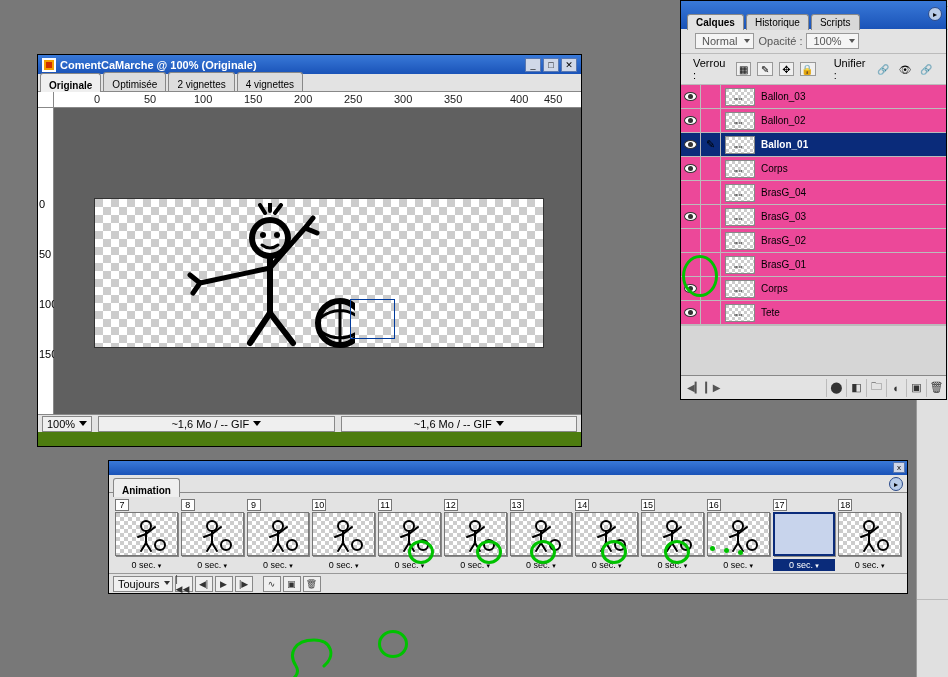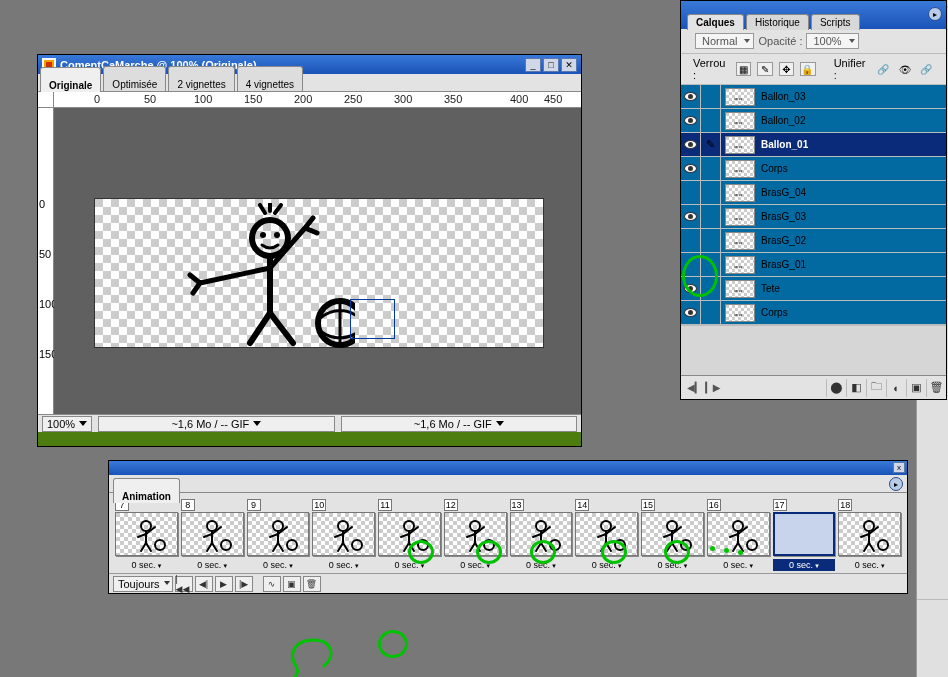--- a/index.html
+++ b/index.html
@@ -5,21 +5,21 @@
 * { box-sizing: border-box; margin: 0; padding: 0; font-family: "Tahoma", sans-serif; font-size: 11px; }
 body { background: #787878; width: 948px; height: 677px; position: relative; overflow: hidden; }
 
 
 .doc-window { position: absolute; left: 37px; top: 54px; width: 545px; height: 393px; background: #4d7c0f; border: 1px solid #000; }
 .titlebar { height: 19px; background: linear-gradient(#3979d8,#1a53b8); color: #fff; display: flex; align-items: center; padding: 0 4px; }
 .titlebar .ico { width: 14px; height: 14px; background:#fff; margin-right:4px; display:inline-block; }
 .titlebar .caption { flex:1; font-weight:bold; }
 .win-btn { width:16px; height:14px; background:#d0d8e8; border:1px solid #5a78b0; margin-left:2px; display:flex; align-items:center; justify-content:center; font-size:9px; color:#000; cursor:pointer;}
 .tabs { height:18px; background:#e3e3e3; border-bottom:1px solid #888; display:flex; align-items:flex-end; padding-left:2px; gap:2px;}
-.tab { padding:12px 8px 1px 8px; border:1px solid #888; border-bottom:none; background:#ddd; font-size:10px; cursor:pointer; border-radius:3px 3px 0 0;}
+.tab { padding:6px 8px 1px 8px; border:1px solid #888; border-bottom:none; background:#ddd; font-size:10px; cursor:pointer; border-radius:3px 3px 0 0;}
 .tab.active { background:#efefef; font-weight:bold; position:relative; top:1px;}
 .ruler-h { height:16px; background:#fff; border-bottom:1px solid #888; margin-left:16px; position:relative; overflow:hidden; font-size:9px; color:#222;}
 .ruler-h span { position:absolute; top:1px; }
 .ruler-v { width:16px; background:#fff; border-right:1px solid #888; position:absolute; left:0; top:0; bottom:0; font-size:9px;}
 .ruler-v span { position:absolute; left:1px; }
 .ruler-corner { position:absolute; left:0; top:0; width:16px; height:16px; background:#fff; border-right:1px solid #888; border-bottom:1px solid #888;}
 .canvas-area { position:relative; height:322px; background:#606060; }
 .canvas-inner { position:absolute; left:16px; top:16px; right:0; bottom:0; background:#606060; overflow:hidden;}
 .artboard { position:absolute; left:40px; top:90px; width:450px; height:150px; background-image: repeating-conic-gradient(#fff 0 25%, #ccc 0 50%); background-size:16px 16px; border:1px solid #333;}
 .stick { position:absolute; left:40px; top:4px; }
@@ -33,21 +33,21 @@
 .panel-title { height:28px; background:linear-gradient(#3979d8,#1a53b8); position:relative;}
 .panel-tabs { position:absolute; bottom:-1px; left:6px; display:flex; gap:2px;}
 .ptab { padding:2px 8px; border:1px solid #888; border-bottom:none; background:#d8d8d8; font-size:10px; border-radius:3px 3px 0 0; cursor:pointer;}
 .ptab.active { background:#e3e3e3; font-weight:bold;}
 .panel-menu { position:absolute; right:4px; top:6px; width:14px; height:14px; border:1px solid #2c4b8a; border-radius:50%; background:#b8cce8; display:flex; align-items:center; justify-content:center; font-size:8px;}
 .opts-row { display:flex; align-items:center; gap:4px; padding:4px 14px; font-size:10px; color:#555; border-bottom:1px solid #bbb;}
 .opts-row .sel { border:1px solid #999; background:#f5f5f5; padding:1px 16px 1px 6px; position:relative;}
 .opts-row .sel::after{content:"";position:absolute;right:3px;top:5px;width:0;height:0;border-left:3px solid transparent;border-right:3px solid transparent;border-top:4px solid #555;}
 .lock-row { display:flex; align-items:center; gap:6px; padding:3px 12px; font-size:10px; border-bottom:1px solid #bbb;}
 .lock-row .icob { width:16px; height:14px; border:1px solid #999; background:#f0f0f0; display:flex; align-items:center; justify-content:center; font-size:10px;}
-.layer-row { height:24px; border-bottom:1px solid #bbb; display:flex; align-items:center; background:#0369a1;}
+.layer-row { height:24px; border-bottom:1px solid #bbb; display:flex; align-items:center; background:#ec4899;}
 .layer-row.selected { background:#0a2b7a; color:#fff;}
 .layer-row.selected .lname { font-weight:bold;}
 .vis-cell,.link-cell { width:20px; height:100%; border-right:1px solid #bbb; display:flex; align-items:center; justify-content:center;}
 .eye { width:13px; height:9px; border:1px solid #333; border-radius:50%; background:#fff; position:relative;}
 .eye::after{content:"";position:absolute;width:5px;height:5px;background:#333;border-radius:50%;left:3px;top:1px;}
 .brush-ico{ font-size:11px; color:#000;}
 .thumb { width:30px; height:18px; border:1px solid #888; margin:0 6px 0 4px; background-image: repeating-conic-gradient(#fff 0 25%, #ccc 0 50%); background-size:6px 6px; position:relative;}
 .thumb .dots{ position:absolute; left:8px; top:6px; font-size:6px; letter-spacing:1px; color:#000;}
 .lname { font-size:10px;}
 .layer-foot { height:24px; border-top:1px solid #888; display:flex; align-items:center;}
@@ -274,31 +274,31 @@
         <span class="lname">BrasG_01</span>
       </div>
       <div class="layer-row">
         <div class="vis-cell">
           <span class="eye"></span>
         </div>
         <div class="link-cell"></div>
         <div class="thumb">
           <span class="dots">╍╍</span>
         </div>
+        <span class="lname">Corps</span>
+      </div>
+      <div class="layer-row">
+        <div class="vis-cell">
+          <span class="eye"></span>
+        </div>
+        <div class="link-cell"></div>
+        <div class="thumb">
+          <span class="dots">╍╍</span>
+        </div>
         <span class="lname">Tete</span>
-      </div>
-      <div class="layer-row">
-        <div class="vis-cell">
-          <span class="eye"></span>
-        </div>
-        <div class="link-cell"></div>
-        <div class="thumb">
-          <span class="dots">╍╍</span>
-        </div>
-        <span class="lname">Corps</span>
       </div>
     </div>
   <div style="height:50px;border-top:1px solid #bbb;background:#d6d6d6;"></div>
   <div class="layer-foot">
     <div class="nav-arrows">◀▎ ▎▶</div>
     <div class="lspacer"></div>
     <div class="foot-btn">⬤</div>
     <div class="foot-btn">◧</div>
     <div class="foot-btn">🗀</div>
     <div class="foot-btn">◐</div>

